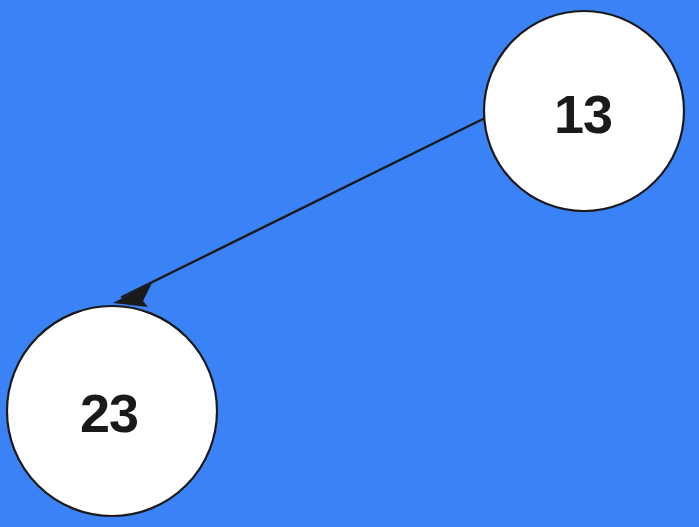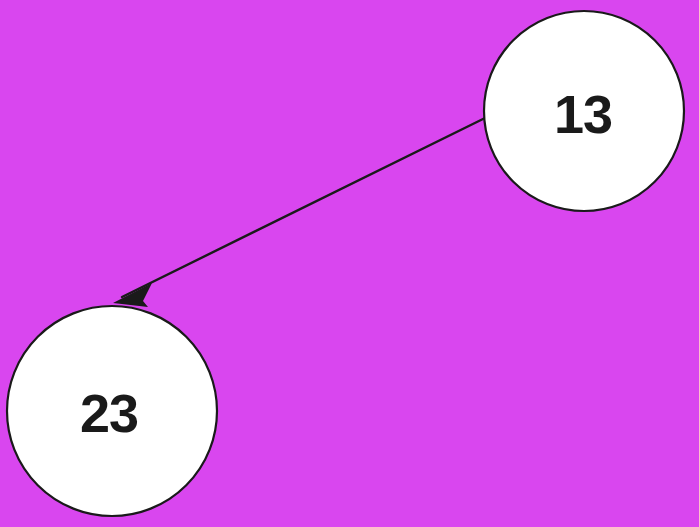--- a/index.html
+++ b/index.html
@@ -42,21 +42,21 @@
     fill: none;
     stroke-linecap: round;
   }
   .edge-arrowhead {
     stroke: none;
   }
 </style>
 </head>
 <body>
 
-<div id="canvas-root" style="width: 699px; height: 527px; background: #d946ef;">
+<div id="canvas-root" style="width: 699px; height: 527px; background: #3b82f6;">
   <svg id="graph-svg" viewBox="0 0 699 527" xmlns="http://www.w3.org/2000/svg" style="width: 699px; height: 527px;">
 
     <g>
       <line class="edge-line" x1="485" y1="118" x2="122" y2="297" stroke="#1a1a1a" stroke-width="2.4"></line>
       <polygon class="edge-arrowhead" points="113,303 152,283 143,301 148,307" fill="#1a1a1a"></polygon>
     </g>
 
     <g>
       <circle class="node-circle" cx="584" cy="111" r="100" fill="#ffffff" stroke="#1a1a1a" stroke-width="2.2"></circle>
       <text class="node-label" x="583" y="114" fill="#1a1a1a">13</text>

